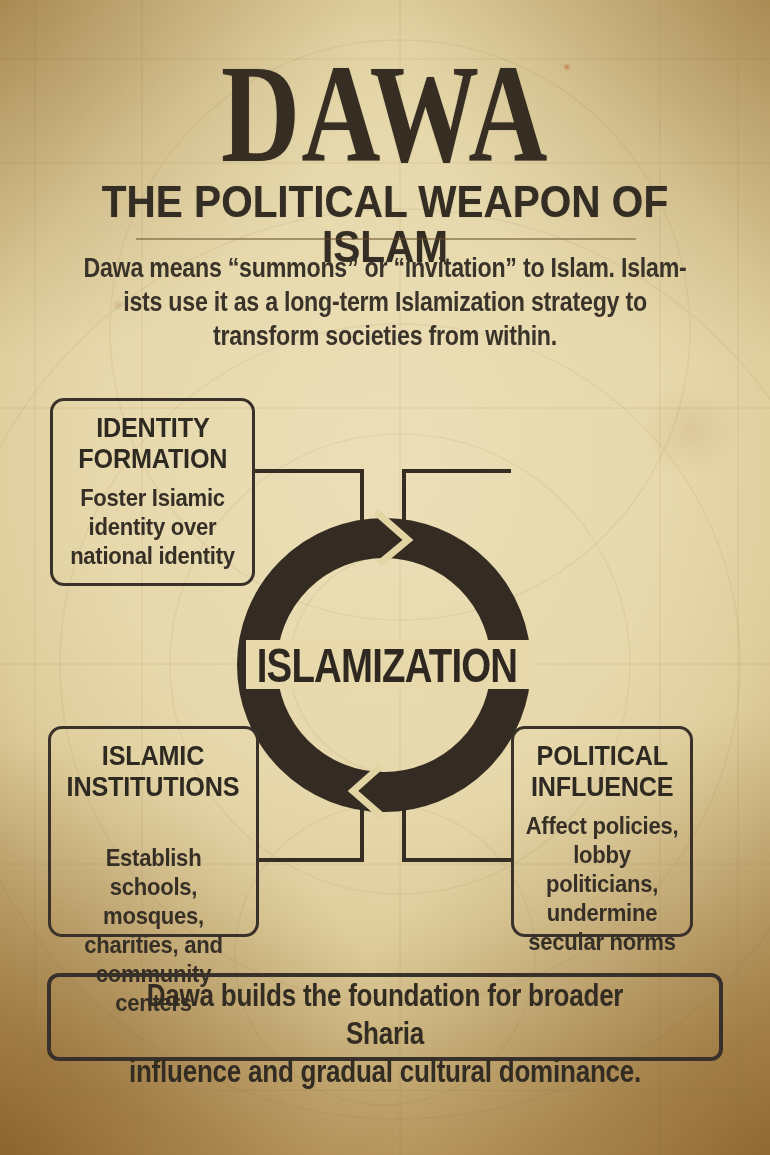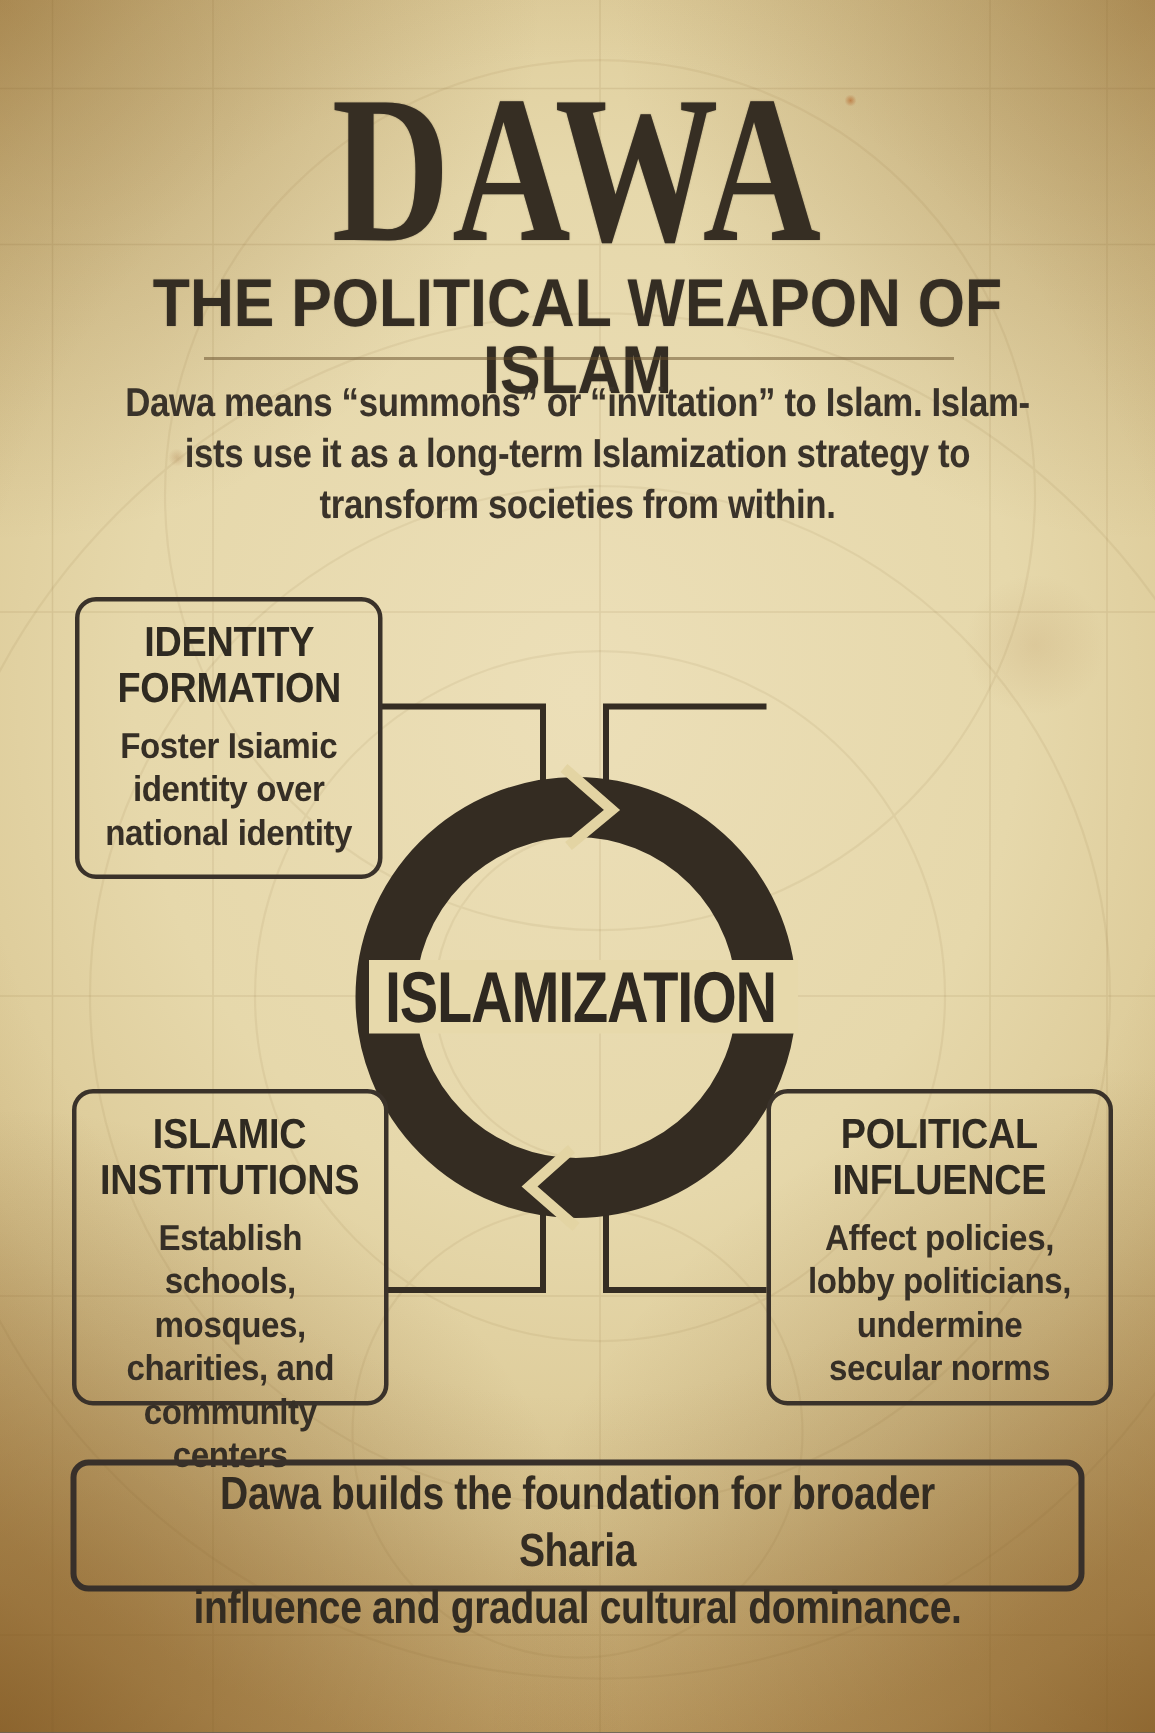--- a/index.html
+++ b/index.html
@@ -45,22 +45,22 @@
   .box h3{
     margin:0 0 9px;font-size:28px;line-height:31px;font-weight:bold;color:#2f2a21;
     white-space:pre-line;transform:scaleX(0.9);letter-spacing:-0.2px;
   }
   .box p{
     margin:0;font-size:24px;line-height:29px;font-weight:bold;color:#362f26;
     white-space:pre-line;transform:scaleX(0.92);letter-spacing:-0.3px;
   }
   #box-tl{left:50px;top:398px;width:205px;height:188px;}
   #box-tr{left:511px;top:398px;width:211px;height:214px;}
-  #box-bl{left:48px;top:726px;width:211px;height:211px;}
-  #box-br{left:511px;top:726px;width:231px;height:211px;}
+  #box-bl{left:48px;top:726px;width:211px;height:211px;gap:32px;}
+  #box-br{left:511px;top:726px;width:182px;height:211px;}
   .center-label{
     position:absolute;top:640px;left:2px;width:770px;height:50px;
     display:flex;align-items:center;justify-content:center;
     font-size:48px;font-weight:bold;color:#2e2820;letter-spacing:-1px;
     transform:scaleX(0.8);
   }
   .summary-box{
     position:absolute;left:47px;top:973px;width:676px;height:88px;
     border:4px solid #38302a;border-radius:12px;box-sizing:border-box;
     display:flex;justify-content:center;

